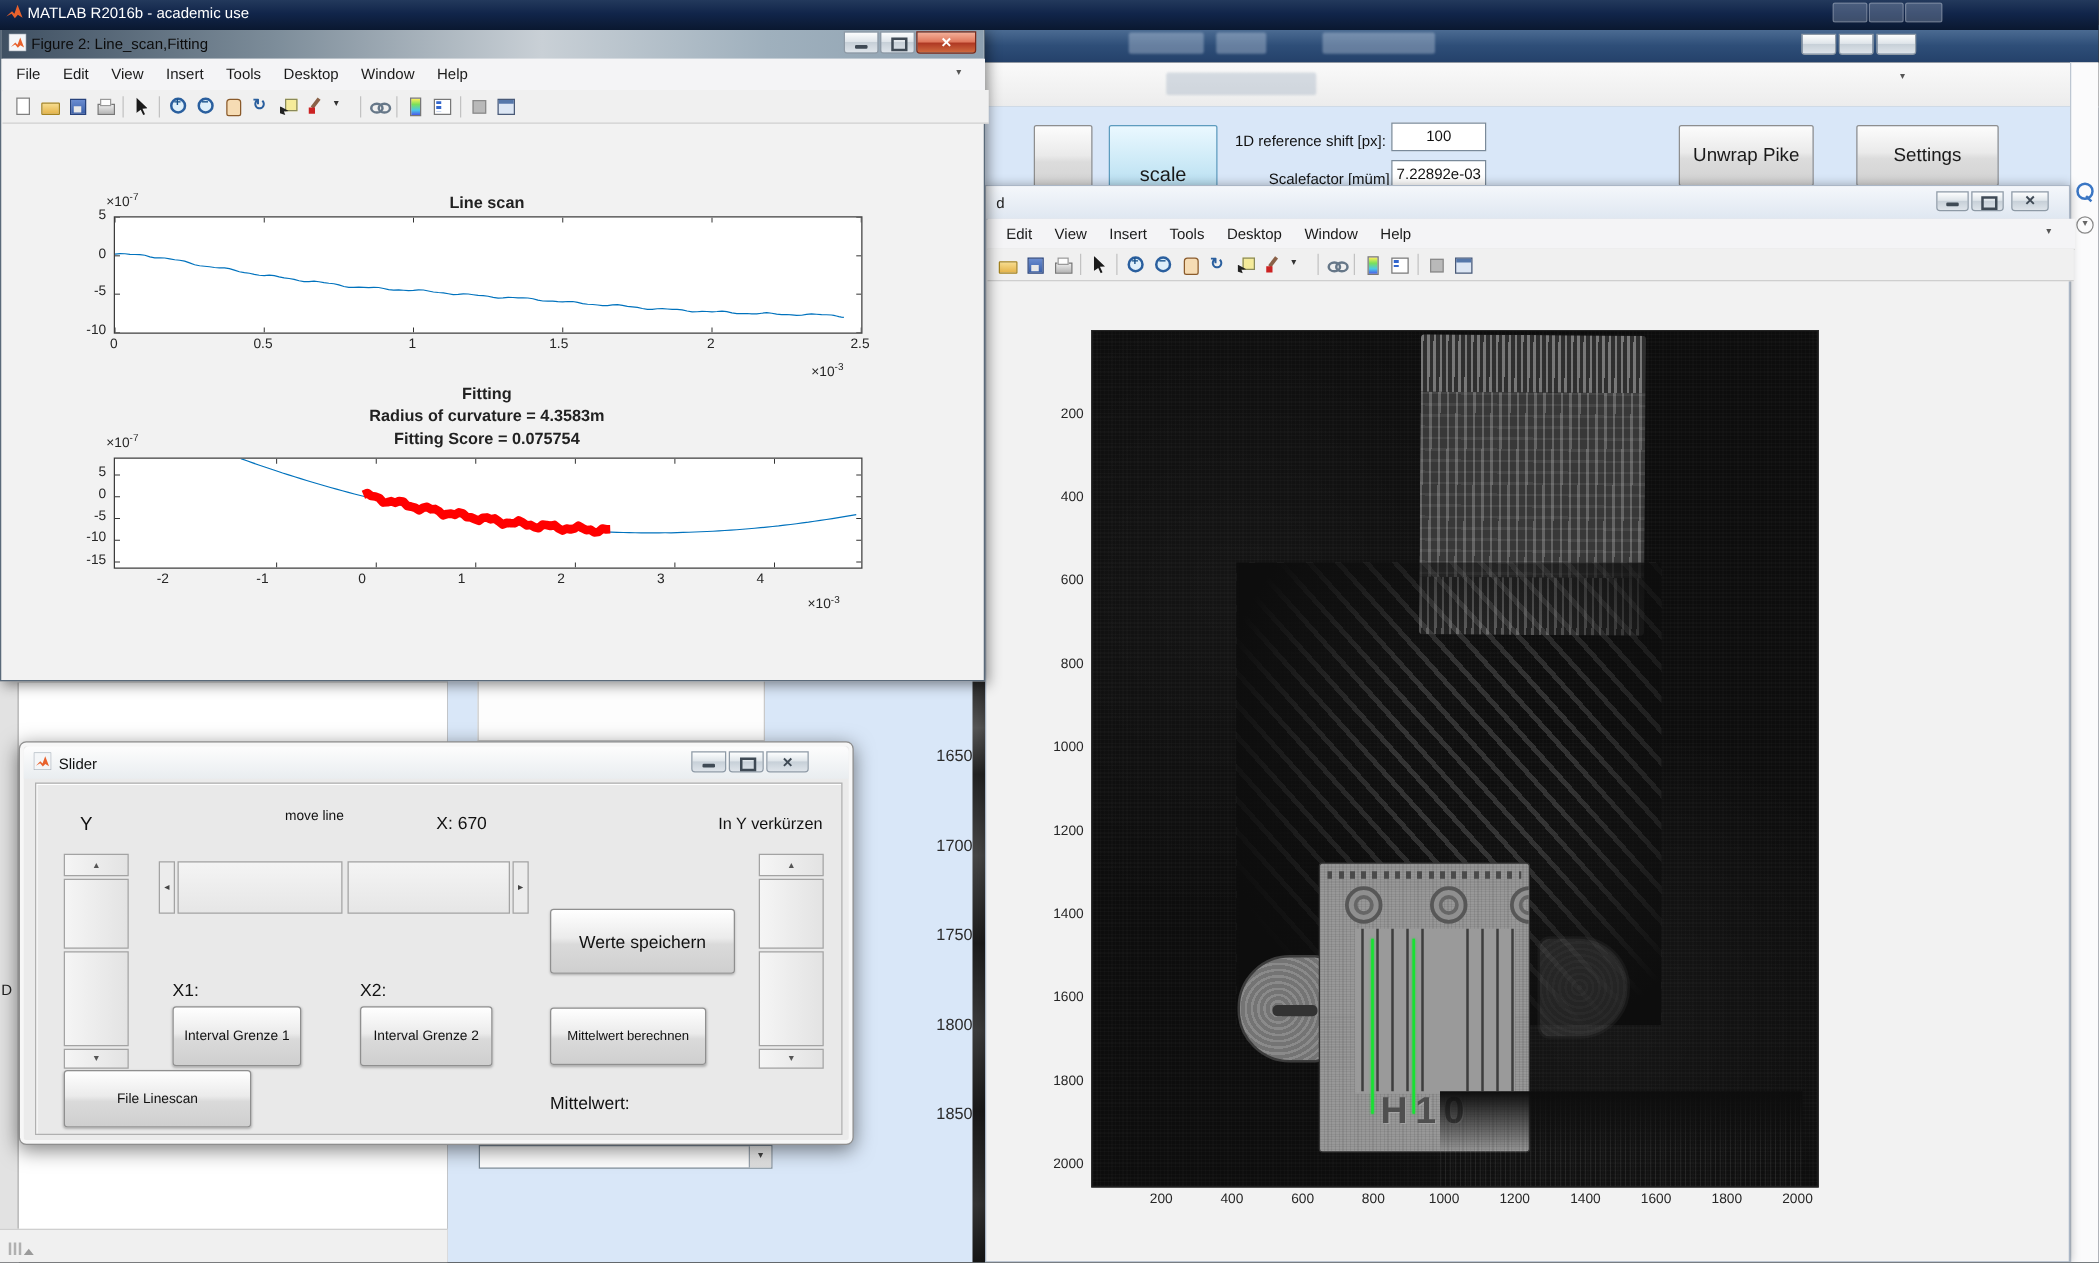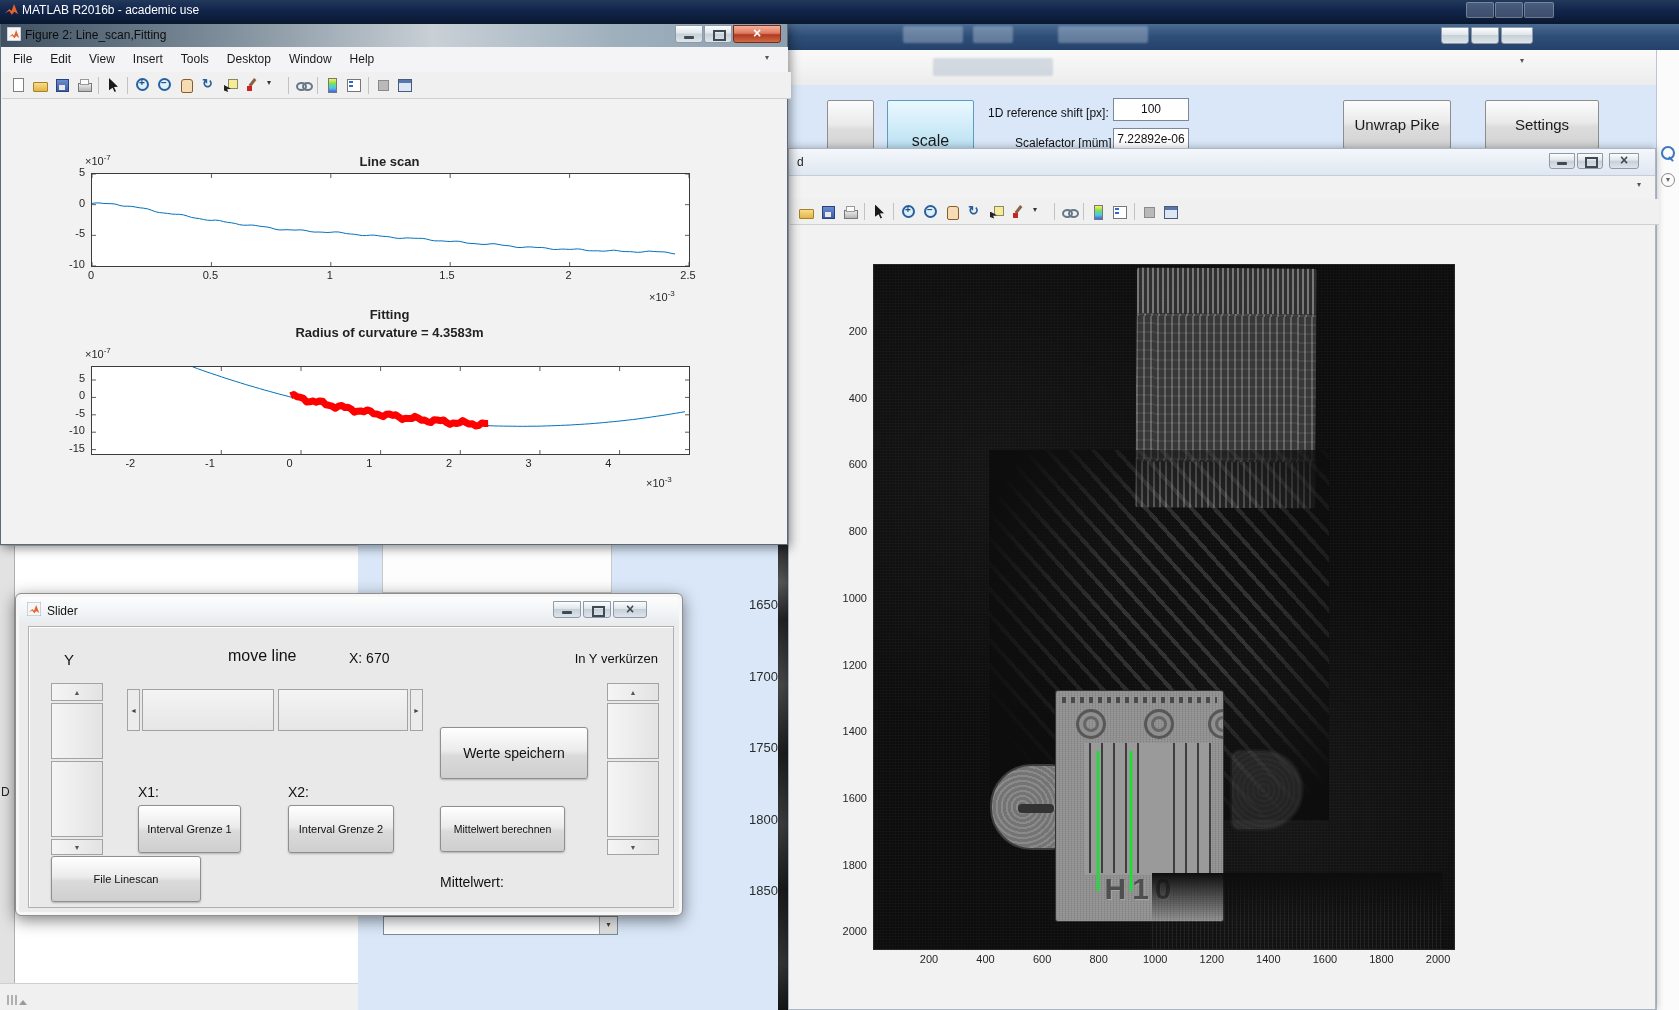--- a/index.html
+++ b/index.html
@@ -168,21 +168,21 @@
     <span style="position:absolute;left:1162px;top:6px;font-size:8px;color:#555;">▾</span>
   </div>
   <div class="panelblue"></div>
 
   <div class="guibtn" style="left:469px;top:80px;width:45px;height:52px;"></div>
   <div class="guibtn" id="scalebtn" style="left:529px;top:80px;width:85px;height:52px;font-size:16px;line-height:80px;">scale</div>
 
   <span class="fieldlbl" style="left:630px;top:86px;">1D reference shift [px]:</span>
   <div class="fieldbox" style="left:755px;top:78px;width:74px;height:21px;line-height:21px;">100</div>
   <span class="fieldlbl" style="left:630px;top:116px;margin-left:27px;">Scalefactor [müm]</span>
-  <div class="fieldbox" style="left:755px;top:108px;width:74px;height:21px;line-height:21px;">7.22892e-06</div>
+  <div class="fieldbox" style="left:755px;top:108px;width:74px;height:21px;line-height:21px;">7.22892e-03</div>
 
   <div class="guibtn" style="left:985px;top:80px;width:106px;height:47px;font-size:15px;line-height:47px;">Unwrap Pike</div>
   <div class="guibtn" style="left:1127px;top:80px;width:112px;height:47px;font-size:15px;line-height:47px;">Settings</div>
 
   <div id="guistripdark"></div>
   <div id="gui-emb-labels"></div>
 
   <div id="combobox">
     <span class="cbtn">▼</span>
   </div>
@@ -211,20 +211,21 @@
   <span class="edgeicon" style="top:123px;border:1px solid #8a8a8a;text-align:center;font-size:7px;color:#666;line-height:12px;">▼</span>
 </div>
 
 <div id="rightfig" class="win">
   <div class="tbar">
     <span class="abs" style="left:8px;top:6px;font-size:12px;color:#222;">d</span>
     <span class="capbtn glyph-min" style="left:760px;top:4px;width:26px;height:16px;"></span>
     <span class="capbtn glyph-max" style="left:788px;top:4px;width:26px;height:16px;"></span>
     <span class="capbtn glyph-x" style="left:820px;top:4px;width:30px;height:16px;"></span>
   </div>
+  <div class="menu" style="left:1px;top:26px;width:864px;height:24px;padding-left:6px;"><span class="mi">Edit</span><span class="mi">View</span><span class="mi">Insert</span><span class="mi">Tools</span><span class="mi">Desktop</span><span class="mi">Window</span><span class="mi">Help</span></div>
   <span class="abs" style="left:848px;top:31px;font-size:8px;color:#555;">▾</span>
   <div class="toolbar" style="left:1px;top:50px;width:864px;height:25px;">
         <span class="tbtn">
           <span class="icon ic-open"></span>
         </span>
         <span class="tbtn">
           <span class="icon ic-save"></span>
         </span>
         <span class="tbtn">
           <span class="icon ic-print"></span>
@@ -411,20 +412,21 @@
   <div class="plotbox" style="left:90px;top:150px;width:597px;height:92px;">
     <svg id="svg-linescan" width="597" height="92" viewBox="0 0 597 92">
           <path d="M0.0 29.4L4.0 28.9L8.0 29.0L11.9 29.5L15.9 29.6L19.9 29.7L23.9 30.2L27.9 31.5L31.8 32.2L35.8 32.2L39.8 32.4L43.8 33.1L47.8 33.8L51.7 34.2L55.7 34.9L59.7 36.3L63.7 37.8L67.7 38.6L71.6 39.0L75.6 39.4L79.6 40.0L83.6 40.3L87.6 40.3L91.5 40.9L95.5 42.1L99.5 43.4L103.5 44.1L107.5 44.6L111.4 45.5L115.4 46.2L119.4 46.4L123.4 46.1L127.4 46.5L131.3 47.5L135.3 48.3L139.3 48.8L143.3 49.5L147.3 50.6L151.2 51.2L155.2 51.2L159.2 51.0L163.2 51.4L167.2 52.1L171.1 52.6L175.1 53.0L179.1 53.9L183.1 55.2L187.1 55.9L191.0 55.9L195.0 55.7L199.0 55.9L203.0 56.1L207.0 55.9L210.9 56.0L214.9 56.8L218.9 57.7L222.9 58.1L226.9 58.0L230.8 58.2L234.8 58.5L238.8 58.3L242.8 57.9L246.8 58.0L250.7 58.8L254.7 59.6L258.7 60.0L262.7 60.3L266.7 61.0L270.6 61.6L274.6 61.5L278.6 61.1L282.6 61.2L286.6 61.8L290.5 62.3L294.5 62.5L298.5 63.0L302.5 63.9L306.5 64.4L310.4 64.3L314.4 63.9L318.4 64.0L322.4 64.3L326.4 64.3L330.3 64.4L334.3 65.0L338.3 66.1L342.3 66.8L346.3 66.9L350.2 66.9L354.2 67.3L358.2 67.5L362.2 67.2L366.2 67.2L370.1 67.9L374.1 68.9L378.1 69.4L382.1 69.6L386.1 70.0L390.0 70.4L394.0 70.4L398.0 69.9L402.0 69.7L406.0 70.3L409.9 71.1L413.9 71.5L417.9 71.9L421.9 72.8L425.9 73.5L429.8 73.5L433.8 73.0L437.8 72.9L441.8 73.2L445.8 73.5L449.7 73.5L453.7 73.9L457.7 74.8L461.7 75.5L465.7 75.4L469.6 75.1L473.6 75.2L477.6 75.4L481.6 75.2L485.6 74.9L489.5 75.3L493.5 76.3L497.5 76.8L501.5 76.8L505.5 76.8L509.4 77.1L513.4 77.1L517.4 76.6L521.4 76.2L525.4 76.6L529.3 77.3L533.3 77.6L537.3 77.6L541.3 77.9L545.3 78.3L549.2 78.2L553.2 77.5L557.2 77.1L561.2 77.4L565.2 77.7L569.1 77.8L573.1 78.0L575.1 78.3L577.1 78.8L579.1 79.3L581.1 79.7L583.1 79.9" stroke="#0072BD" stroke-width="1" fill="none"></path>
           <path d="M0 92L0 88M0 0L0 4M119.4 92L119.4 88M119.4 0L119.4 4M238.8 92L238.8 88M238.8 0L238.8 4M358.2 92L358.2 88M358.2 0L358.2 4M477.6 92L477.6 88M477.6 0L477.6 4M597 92L597 88M597 0L597 4M0 0L4 0M597 0L593 0M0 30.67L4 30.67M597 30.67L593 30.67M0 61.33L4 61.33M597 61.33L593 61.33M0 92L4 92M597 92L593 92" stroke="#333" stroke-width="0.8" fill="none"></path>
         </svg>
   </div>
   <div class="exp" style="left:648px;top:266px;"><span>×10</span><sup>-3</sup></div>
 
   <div class="ptitle" style="left:90px;top:284px;width:597px;">Fitting</div>
   <div class="ptitle" style="left:90px;top:302px;width:597px;">Radius of curvature = 4.3583m</div>
+  <div class="ptitle" style="left:90px;top:320px;width:597px;">Fitting Score = 0.075754</div>
   <div class="exp" style="left:84px;top:323px;"><span>×10</span><sup>-7</sup></div>
   <div class="plotbox" style="left:90px;top:343px;width:597px;height:87px;">
     <svg id="svg-fitting" width="597" height="87" viewBox="0 0 597 87">
           <path d="M100.7 -0.1L105.5 1.6L110.2 3.3L115.0 5.0L119.8 6.6L124.6 8.2L129.4 9.8L134.1 11.4L138.9 12.9L143.7 14.4L148.5 15.9L153.3 17.4L158.0 18.8L162.8 20.2L167.6 21.6L172.4 23.0L177.2 24.3L181.9 25.6L186.7 26.9L191.5 28.2L196.3 29.4L201.1 30.6L205.8 31.8L210.6 33.0L215.4 34.1L220.2 35.2L225.0 36.3L229.7 37.4L234.5 38.4L239.3 39.4L244.1 40.4L248.9 41.4L253.6 42.3L258.4 43.2L263.2 44.1L268.0 44.9L272.8 45.8L277.5 46.6L282.3 47.4L287.1 48.1L291.9 48.9L296.7 49.6L301.4 50.3L306.2 50.9L311.0 51.6L315.8 52.2L320.6 52.8L325.3 53.3L330.1 53.8L334.9 54.4L339.7 54.8L344.4 55.3L349.2 55.7L354.0 56.1L358.8 56.5L363.6 56.9L368.3 57.2L373.1 57.5L377.9 57.8L382.7 58.1L387.5 58.3L392.2 58.5L397.0 58.7L401.8 58.9L406.6 59.0L411.4 59.1L416.1 59.2L420.9 59.2L425.7 59.3L430.5 59.3L435.3 59.3L440.0 59.2L444.8 59.2L449.6 59.1L454.4 58.9L459.2 58.8L463.9 58.6L468.7 58.4L473.5 58.2L478.3 58.0L483.1 57.7L487.8 57.4L492.6 57.1L497.4 56.8L502.2 56.4L507.0 56.0L511.7 55.6L516.5 55.1L521.3 54.7L526.1 54.2L530.9 53.7L535.6 53.1L540.4 52.6L545.2 52.0L550.0 51.3L554.8 50.7L559.5 50.0L564.3 49.3L569.1 48.6L573.9 47.9L578.7 47.1L583.4 46.3L588.2 45.5L593.0 44.7" stroke="#0072BD" stroke-width="1" fill="none"></path>
           <path d="M198.7 28.8L201.9 27.5L205.0 29.8L208.2 30.2L211.4 31.4L214.6 35.0L217.8 34.8L221.0 34.0L224.2 35.2L227.3 33.9L230.5 34.2L233.7 37.7L236.9 38.3L240.1 39.2L243.3 41.2L246.5 39.2L249.7 38.5L252.8 40.4L256.0 40.2L259.2 42.0L262.4 45.2L265.6 44.2L268.8 43.9L272.0 44.8L275.1 42.9L278.3 43.8L281.5 46.8L284.7 46.9L287.9 48.3L291.1 49.6L294.3 47.2L297.5 47.0L300.6 48.4L303.8 47.8L307.0 50.1L310.2 52.6L313.4 51.3L316.6 51.5L319.8 51.6L322.9 49.4L326.1 50.9L329.3 53.3L332.5 53.0L335.7 54.8L338.9 55.5L342.1 52.7L345.2 53.0L348.4 53.7L351.6 53.0L354.8 55.7L358.0 57.4L361.2 55.9L364.4 56.5L367.6 55.8L370.7 53.6L373.9 55.5L377.1 57.1L380.3 56.8L383.5 58.9L386.7 58.6L389.9 55.9L393.0 56.5L396.2 56.4" stroke="#FF0000" stroke-width="7" fill="none" stroke-linejoin="round"></path>
           <path d="M129.3 87L129.3 83M129.3 0L129.3 4M209 87L209 83M209 0L209 4M288.6 87L288.6 83M288.6 0L288.6 4M368.3 87L368.3 83M368.3 0L368.3 4M447.9 87L447.9 83M447.9 0L447.9 4M527.6 87L527.6 83M527.6 0L527.6 4M0 13L4 13M597 13L593 13M0 30.4L4 30.4M597 30.4L593 30.4M0 47.8L4 47.8M597 47.8L593 47.8M0 65.2L4 65.2M597 65.2L593 65.2M0 82.6L4 82.6M597 82.6L593 82.6" stroke="#333" stroke-width="0.8" fill="none"></path>
         </svg>
   </div>
   <div class="exp" style="left:645px;top:452px;"><span>×10</span><sup>-3</sup></div>
 <div class="ticklabel" style="left: 50px; top: 143px; width: 34px; text-align: right;">5</div>
@@ -460,21 +462,21 @@
           </svg>
     </span>
     <span class="ttl">Slider</span>
     <span class="capbtn glyph-min" style="left:534px;top:4px;width:28px;height:17px;"></span>
     <span class="capbtn glyph-max" style="left:564px;top:4px;width:28px;height:17px;"></span>
     <span class="capbtn glyph-x" style="left:594px;top:4px;width:34px;height:17px;"></span>
   </div>
   <div id="sliderpanel"></div>
 
   <span class="slbl" style="left:48px;top:57px;font-size:15px;">Y</span>
-  <span class="slbl" style="left:212px;top:53px;font-size:16px;">move line</span>
+  <span class="slbl" style="left:212px;top:53px;font-size:11px;">move line</span>
   <span class="slbl" style="left:333px;top:56px;font-size:14px;">X: 670</span>
   <span class="slbl" style="left:492px;top:57px;width:150px;text-align:right;font-size:13px;">In Y verkürzen</span>
 
   <div class="scpiece scarrow" style="left:35px;top:89px;width:52px;height:18px;">▲</div>
   <div class="scpiece" style="left:35px;top:109px;width:52px;height:56px;"></div>
   <div class="scpiece" style="left:35px;top:167px;width:52px;height:76px;"></div>
   <div class="scpiece scarrow" style="left:35px;top:245px;width:52px;height:16px;">▼</div>
 
   <div class="scpiece scarrow" style="left:591px;top:89px;width:52px;height:18px;">▲</div>
   <div class="scpiece" style="left:591px;top:109px;width:52px;height:56px;"></div>

